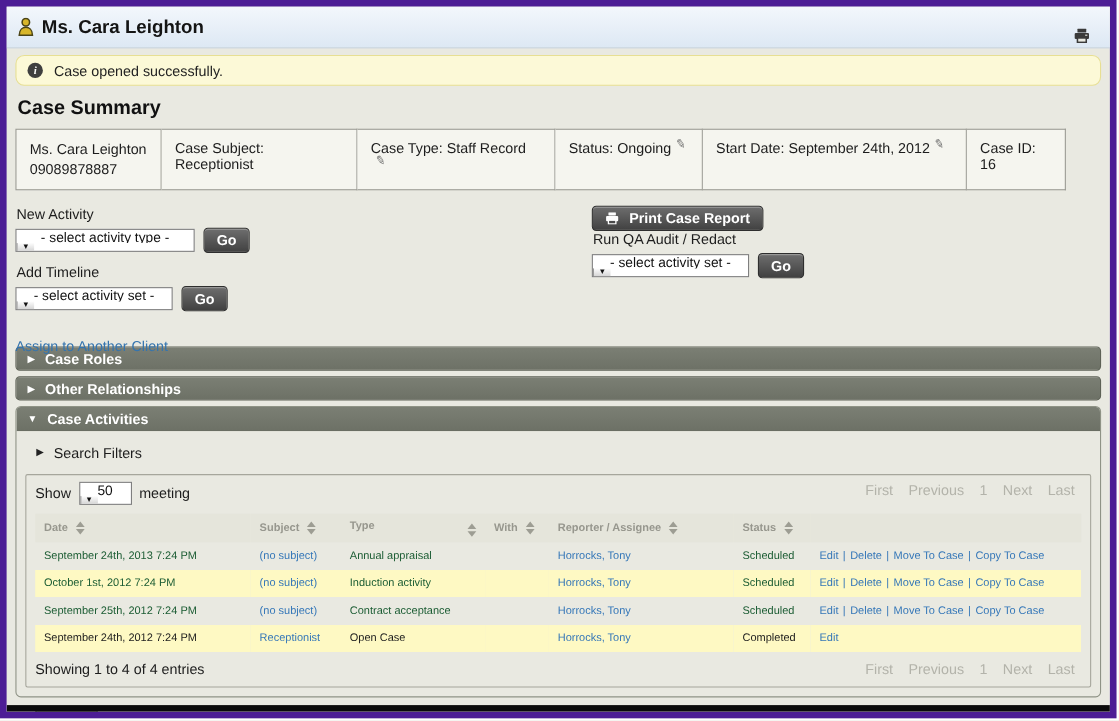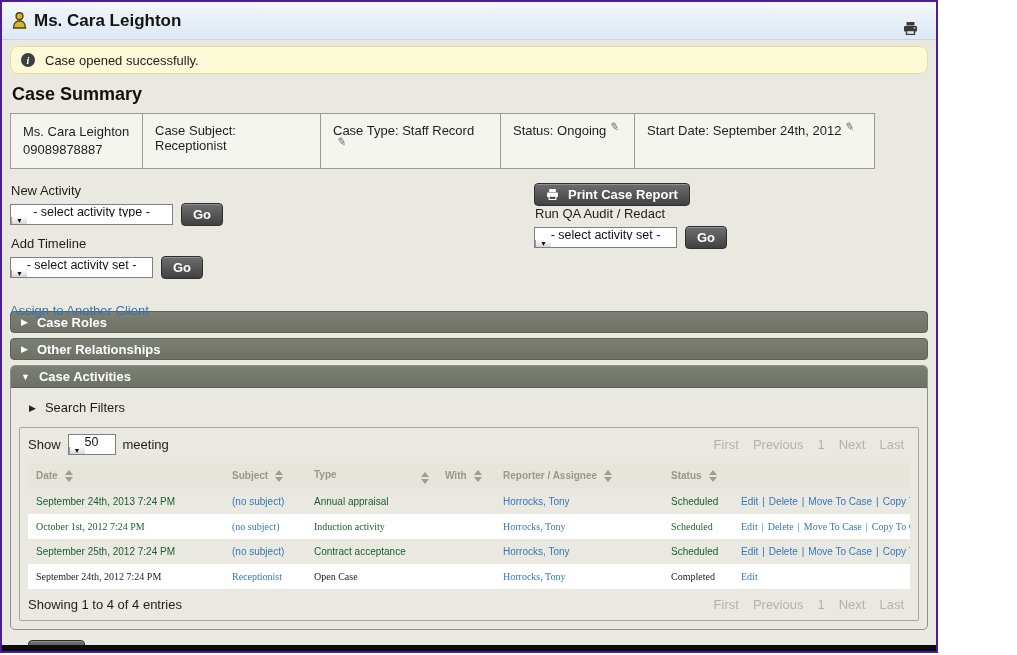--- a/index.html
+++ b/index.html
@@ -1,18 +1,18 @@
 <!DOCTYPE html>
 <html><head>
 <meta charset="utf-8">
 <style>
   * { margin:0; padding:0; box-sizing:border-box; }
   html,body { width:1017px; height:655px; }
   body { font-family:"Liberation Sans","DejaVu Sans",sans-serif; font-size:13px; color:#1d1d1d; }
-  .screen { position:relative; width:938px; height:653px; border:2px solid #4c1d95; background:#e9e9e1; overflow:hidden; }
+  .screen { position:relative; width:1015px; height:653px; border:6px solid #4c1d95; background:#e9e9e1; overflow:hidden; }
 
   
   .titlebar { height:38px; background:linear-gradient(#f3f7fc,#dde8f4); border-bottom:1px solid #c7d3e2;
               display:flex; align-items:center; padding:0 10px; position:relative; }
   .titlebar h1 { font-size:17px; font-weight:bold; color:#141414; margin-left:7px; }
   .person-icon { display:inline-block; line-height:0; }
   .print-top { position:absolute; right:18px; bottom:4px; color:#3a3a3a; cursor:pointer; line-height:0; }
 
   
   .banner { margin:6px 8px; height:28px; background:#fcf9d7; border:1px solid #e7df93; border-radius:8px;
@@ -50,31 +50,31 @@
          color:#fff; font-weight:bold; display:flex; align-items:center; padding:0 10px; margin-bottom:5px; cursor:pointer; }
   .bar .tri { font-size:9px; margin-right:9px; color:#fff; }
   .panel { border:1px solid #8f9386; border-radius:5px; background:transparent; margin-bottom:8px; }
   .panel > .bar { border:none; border-bottom:1px solid #5e6257; border-radius:4px 4px 0 0; margin-bottom:0; }
   .panel-body { padding:8px; }
   .search-filters { display:flex; align-items:center; margin:4px 0 12px 10px; cursor:pointer; }
   .search-filters .tri { font-size:9px; margin-right:9px; color:#222; }
 
   
   .table-wrapper { border:1px solid #a6a69c; border-radius:2px; padding:6px 8px 4px 8px; }
-  .table-top, .table-bottom { display:flex; align-items:center; justify-content:space-between; }
+  .table-top, .table-bottom { display:flex; justify-content:space-between; }
   .table-top { margin-bottom:8px; }
   .table-bottom { margin-top:8px; padding-bottom:4px; }
   .show-entries { display:flex; align-items:center; gap:7px; }
   .pagination { display:flex; gap:14px; color:#b3b3aa; font-size:13px; padding-right:6px; }
   .pagination span { cursor:default; }
 
   table.activities { width:100%; border-collapse:collapse; table-layout:fixed; font-size:10px; }
   table.activities thead th { background:#e5e5db; color:#97978e; font-weight:bold; text-align:left; padding:5px 8px; height:26px; }
   table.activities td { padding:5px 8px; height:25px; overflow:hidden; white-space:nowrap; }
-  tr.stripe td { background:#ffffff;font-family:Liberation Serif, serif; }
+  tr.stripe td { background:#fef9c3; }
   .txt-green { color:#1b5c33; }
   .txt-black { color:#1c1c1c; }
   td .link { color:#3577b8; }
   .act-sep { color:#3577b8; margin:0 4px; }
 
   .sort { display:inline-flex; flex-direction:column; gap:2px; margin-left:7px; vertical-align:middle; }
   .sort i { display:block; width:0; height:0; border-left:4px solid transparent; border-right:4px solid transparent; }
   .sort i.up { border-bottom:5px solid #9d9d93; }
   .sort i.down { border-top:5px solid #9d9d93; }
 
@@ -123,20 +123,23 @@
         <span>Case Subject: Receptionist</span>
       </div>
       <div class="summary-cell" style="width:180px">
         <span>Case Type: Staff Record</span><span class="pencil">✎</span>
       </div>
       <div class="summary-cell" style="width:134px">
         <span>Status: Ongoing</span><span class="pencil">✎</span>
       </div>
       <div class="summary-cell" style="width:240px">
         <span>Start Date: September 24th, 2012</span><span class="pencil">✎</span>
+      </div>
+      <div class="summary-cell" style="width:90px">
+        <span>Case ID: 16</span>
       </div>
     </div>
 
     <div class="actions-area">
       <div class="field-label">New Activity</div>
       <div class="row-line">
         <span class="sel" style="width:163px">
           <span class="sel-text">- select activity type -</span>
           <span class="sel-arrow">▼</span>
         </span>

